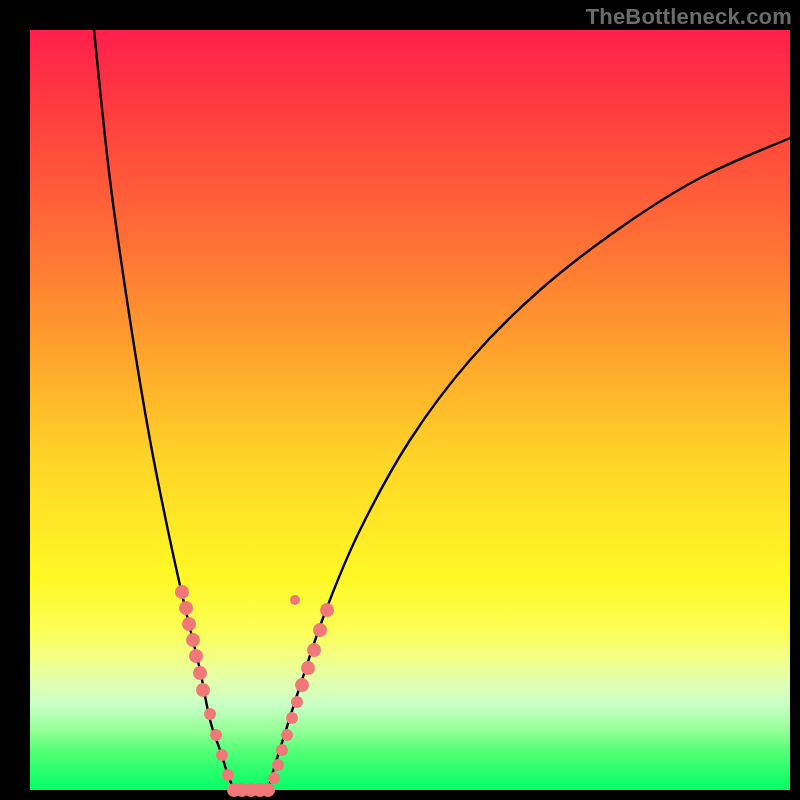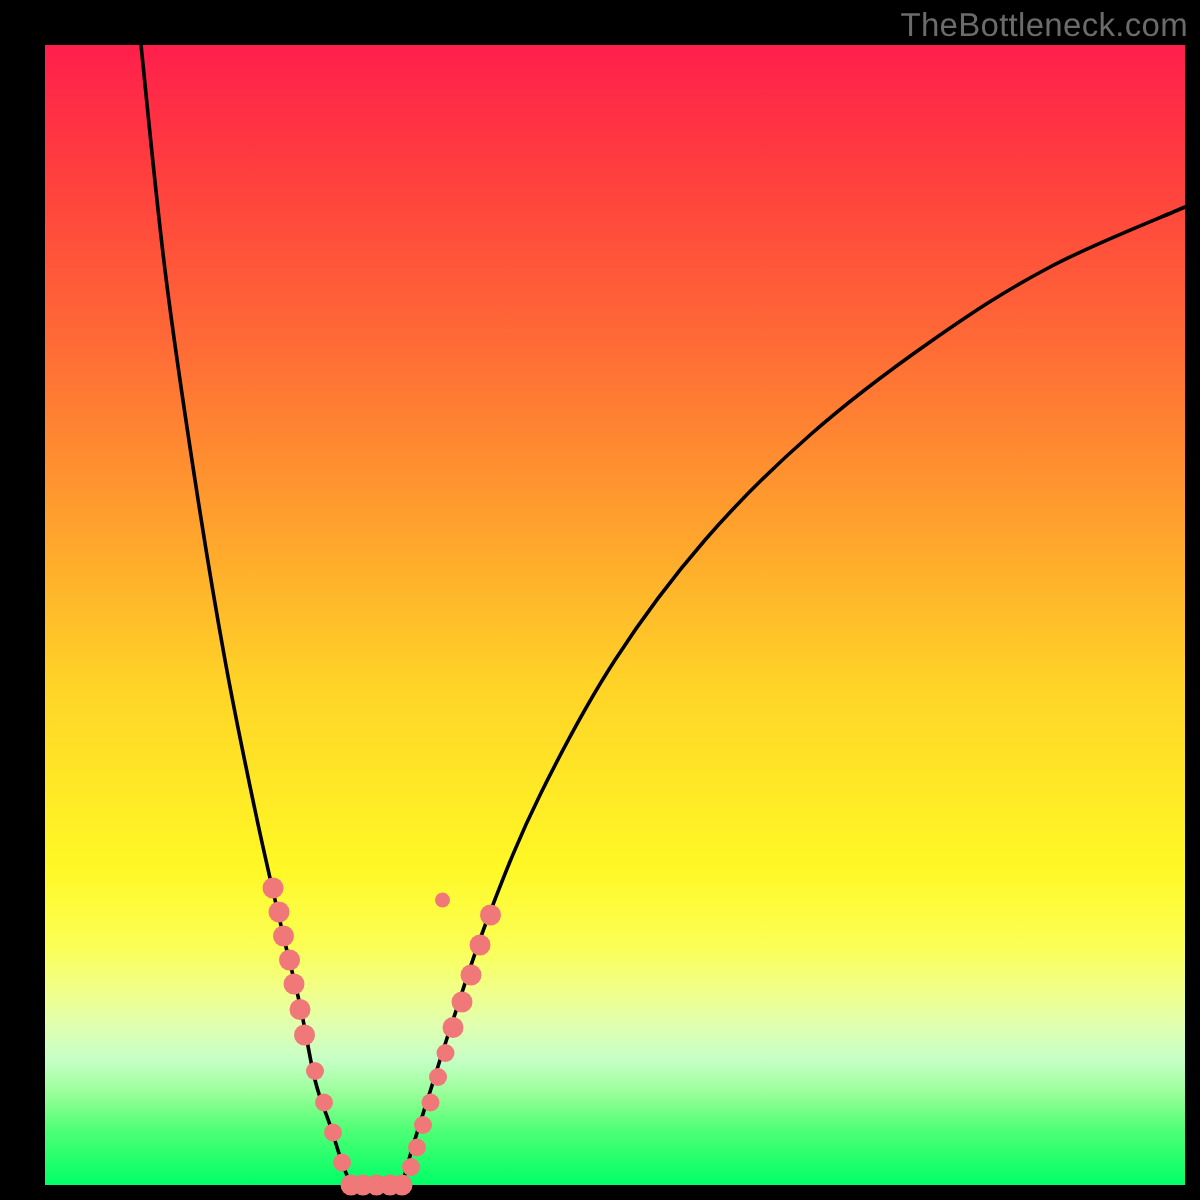--- a/index.html
+++ b/index.html
@@ -45,21 +45,21 @@
     width: 760px;
     height: 760px;
     overflow: visible;
   }
   .watermark {
     position: absolute;
     top: 4px;
     right: 8px;
     color: #6b6b6b;
     font-size: 22px;
-    font-weight: 400;
+    font-weight: 700;
     letter-spacing: 0.2px;
     user-select: none;
   }
 </style>
 </head>
 <body>
 
 <div class="frame">
   <div class="watermark">TheBottleneck.com</div>
   <div class="plot-area">

